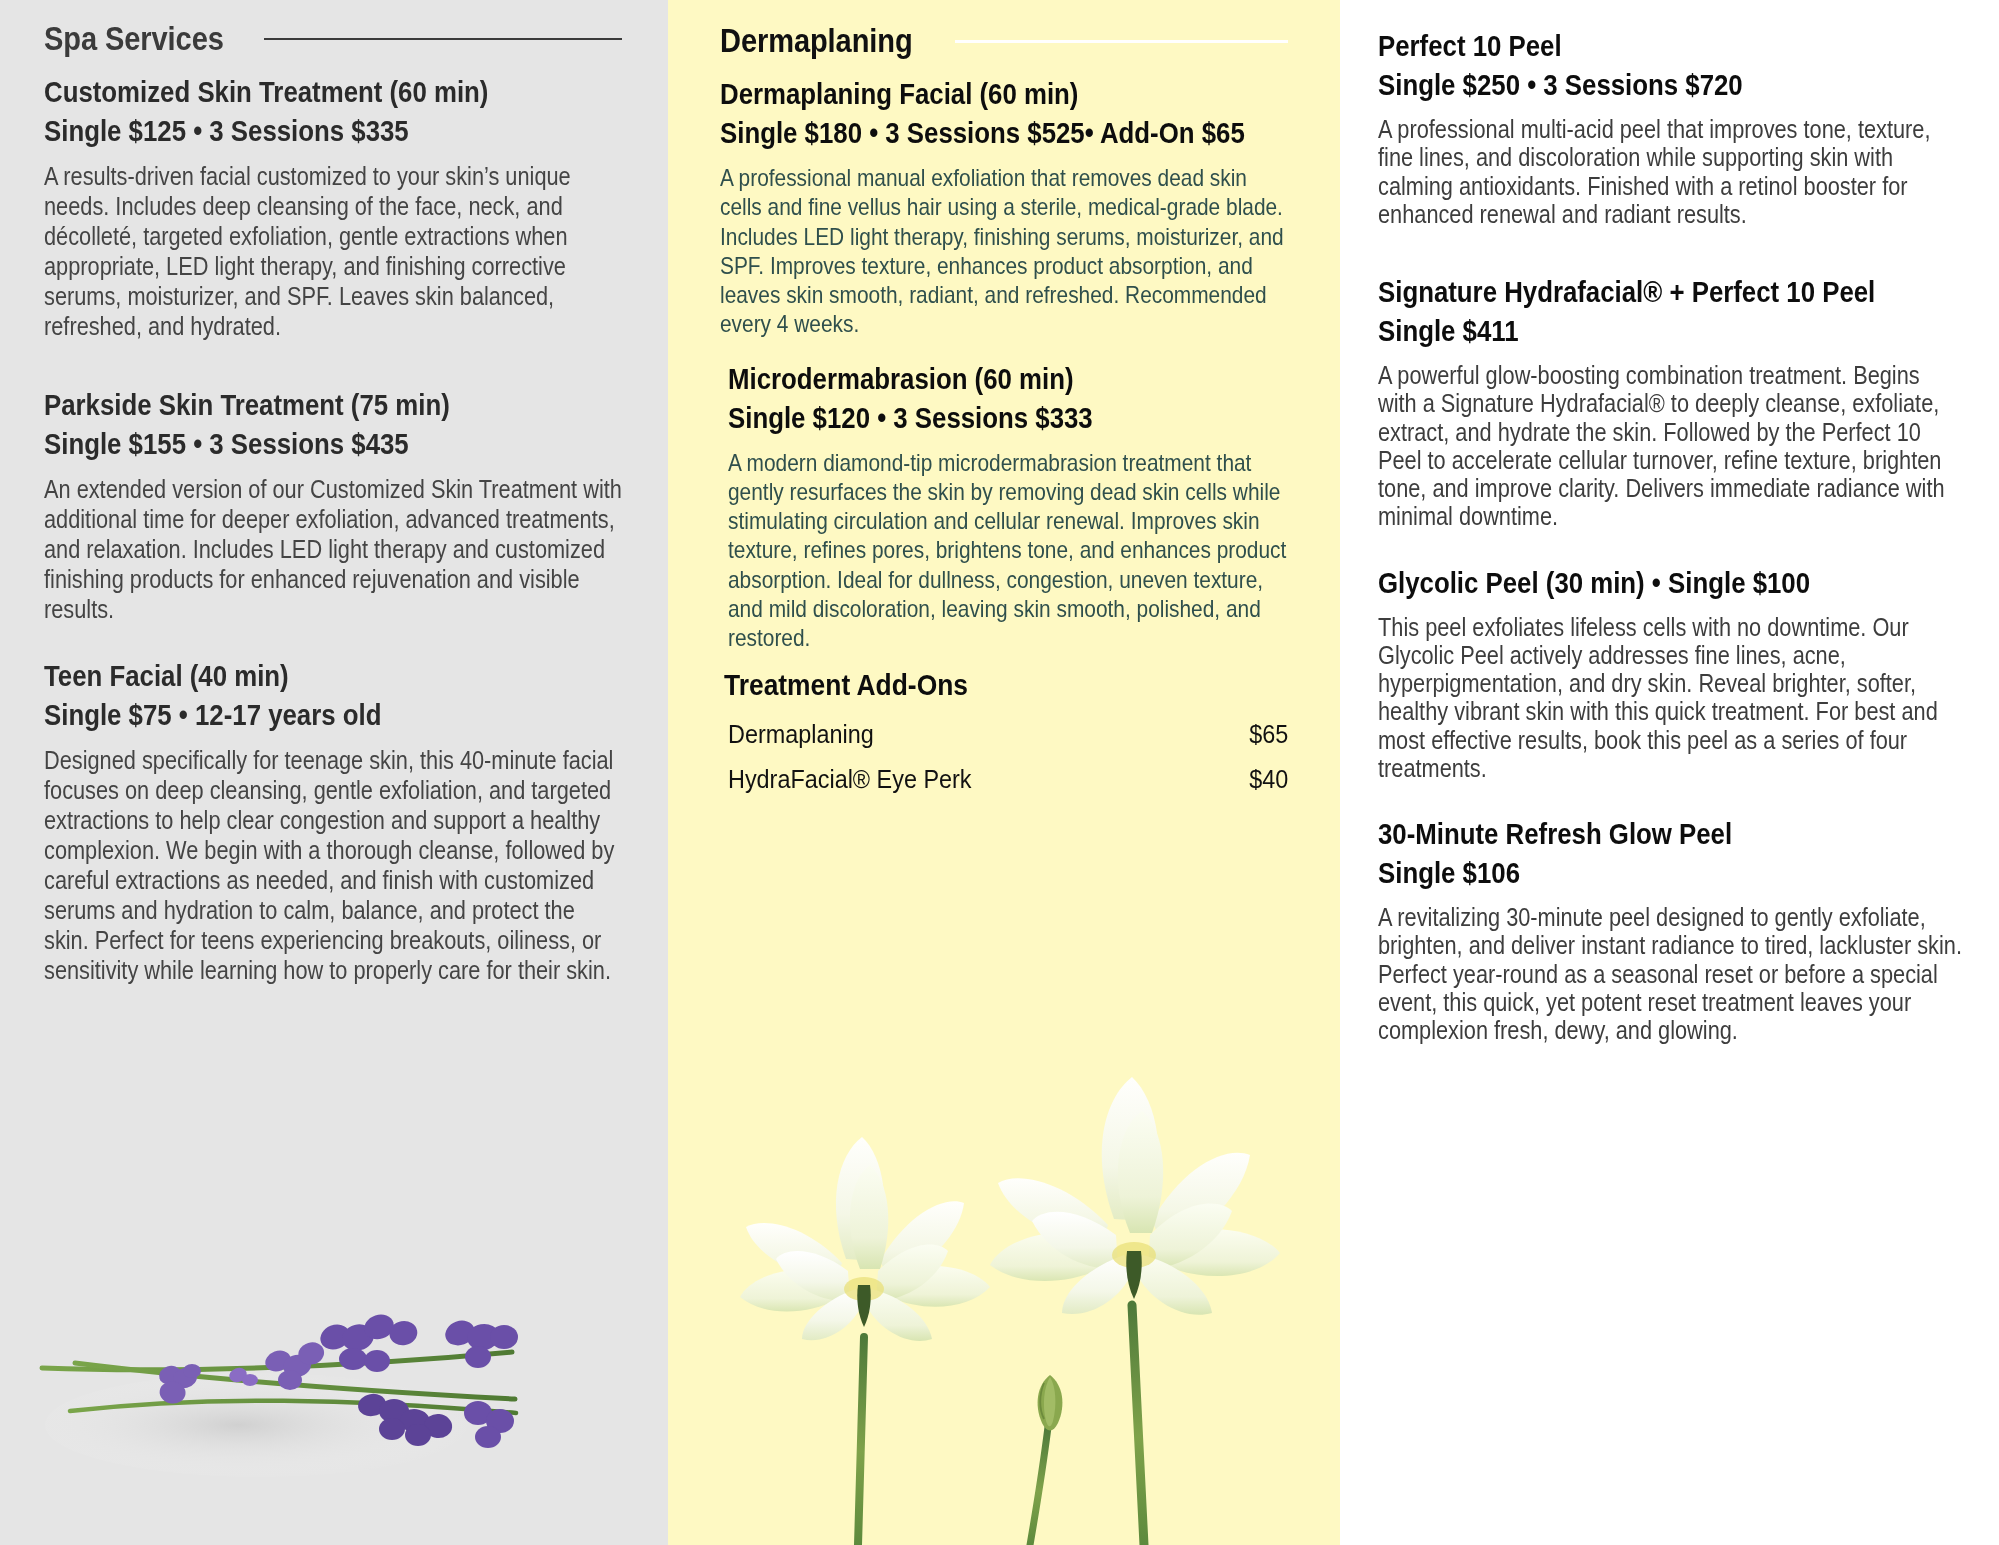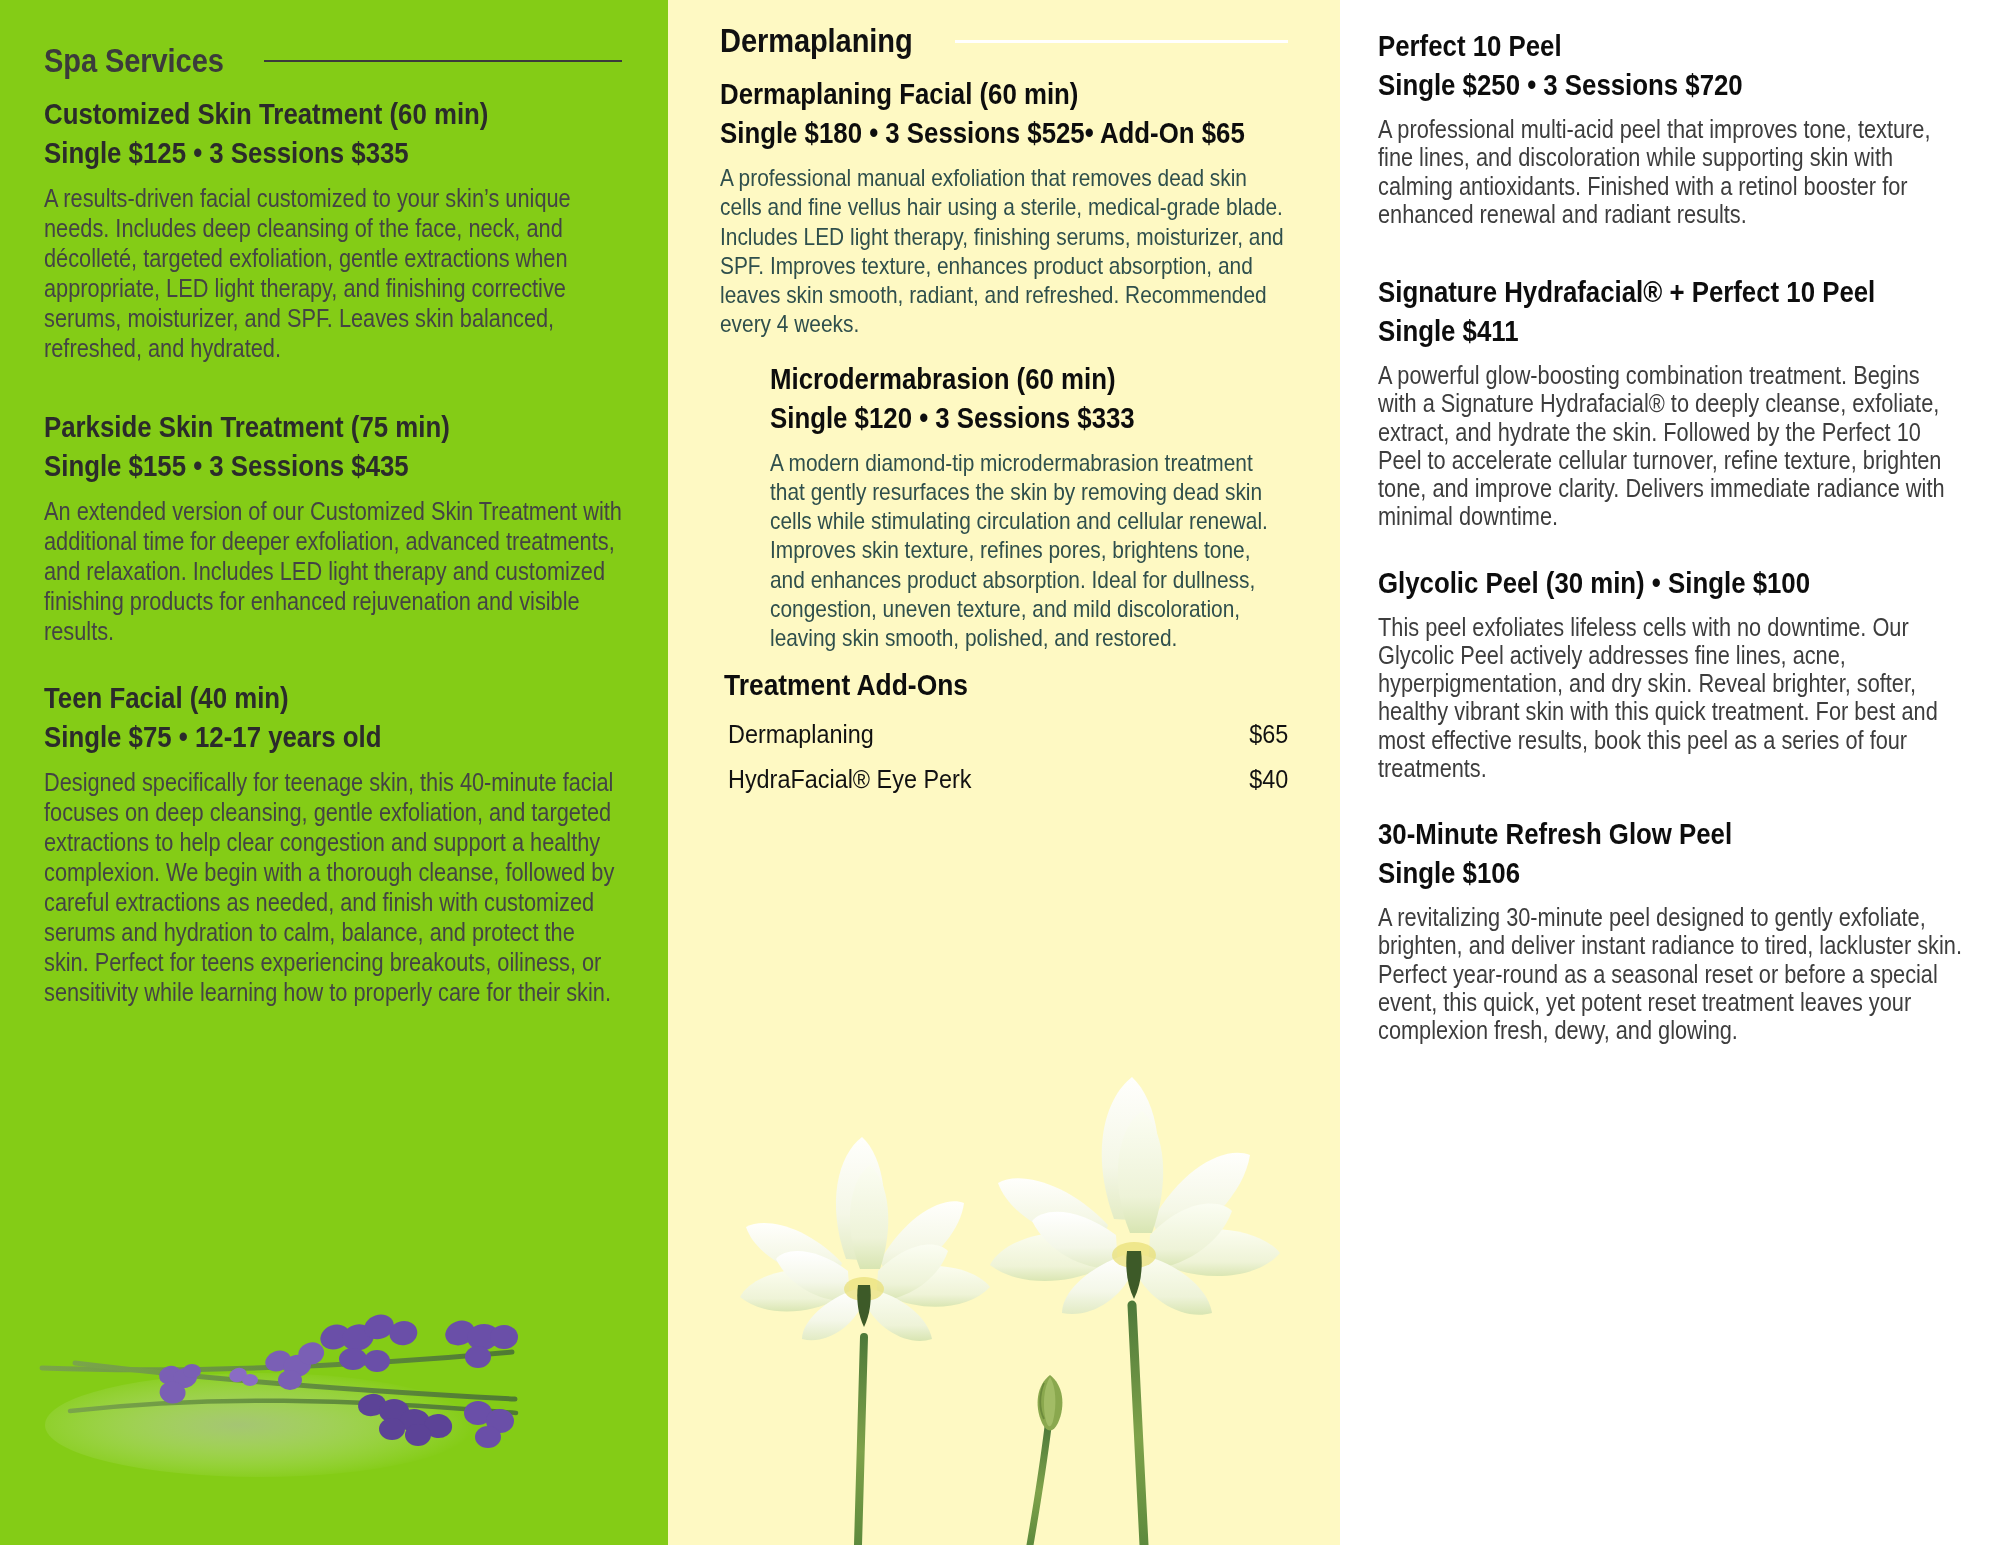--- a/index.html
+++ b/index.html
@@ -12,21 +12,21 @@
   .brochure {
     position:relative;
     width:1999px; height:1545px;
     display:flex;
     align-items:stretch;
     background:#fff;
   }
 
   
   .col { position:relative; }
-  .col-left  { width:668px; padding:42px 46px 0 44px; background:#84cc16; }
+  .col-left  { width:668px; padding:20px 46px 0 44px; background:#e5e5e5; }
   .col-mid   { width:672px; padding:22px 52px 0 52px; background:#fef9c3; }
   .col-right { width:659px; padding:26px 36px 0 38px; background:#ffffff; }
 
   
   .sec-head { display:flex; align-items:center; gap:16px; margin-bottom:14px; }
   .sec-head .title {
     font-size:33px; font-weight:700;
     letter-spacing:-0.1px;
     color:#3b3b3b;
     white-space:nowrap;
@@ -49,21 +49,21 @@
   .svc-desc {
     font-size:25px; color:#444; line-height:1.20;
     margin-top:11px;
     transform:scaleX(0.87); transform-origin:left top;
     width:115%;
   }
 
   
   .col-mid .svc-name, .col-mid .svc-price { color:#0d0d0d; font-size:30px; }
   .col-mid .svc-desc { color:#2f4f4c; font-size:24px; line-height:1.22; }
-  .col-mid .svc-indent { padding-left:8px;margin-left:42px; }
+  .col-mid .svc-indent { padding-left:8px; }
 
   
   .col-right .svc-name, .col-right .svc-price { color:#0d0d0d; font-size:30px; }
   .col-right .svc-desc { color:#3d3d3d; font-size:25px; line-height:1.13; }
 
   
   .gap-lg { height:38px; }
   .gap-md { height:26px; }
   .gap-sm { height:14px; }
 

